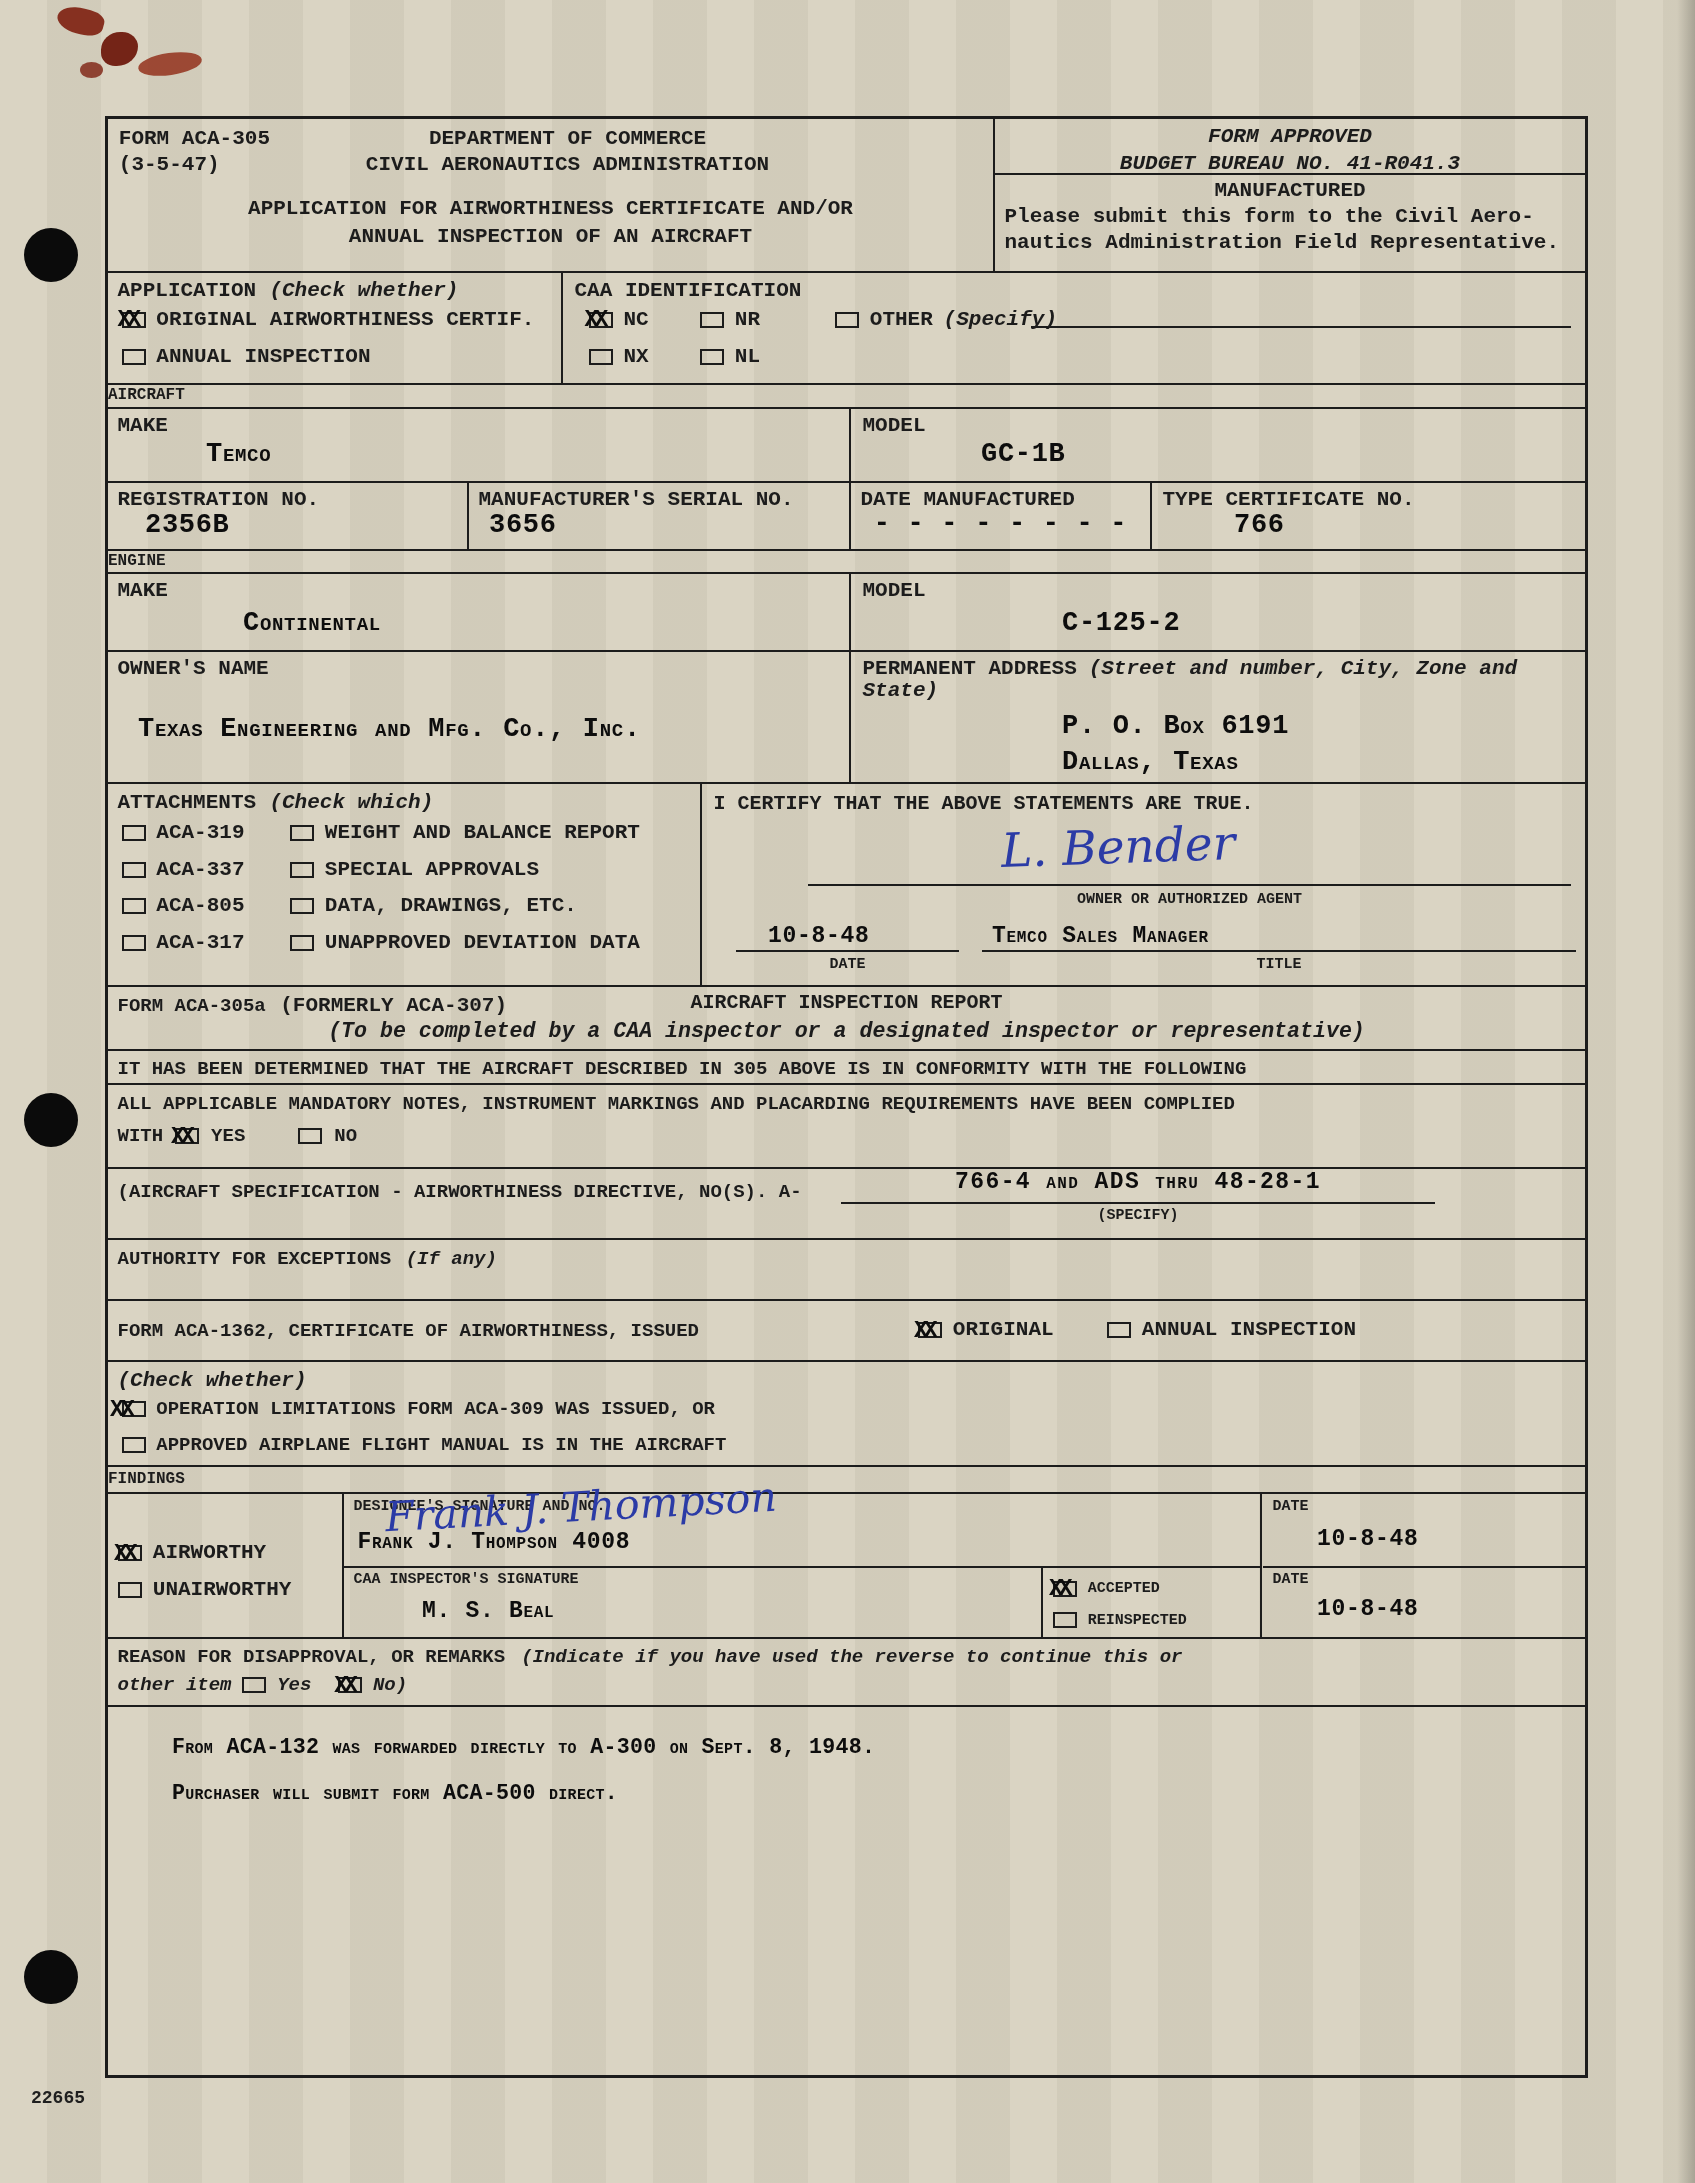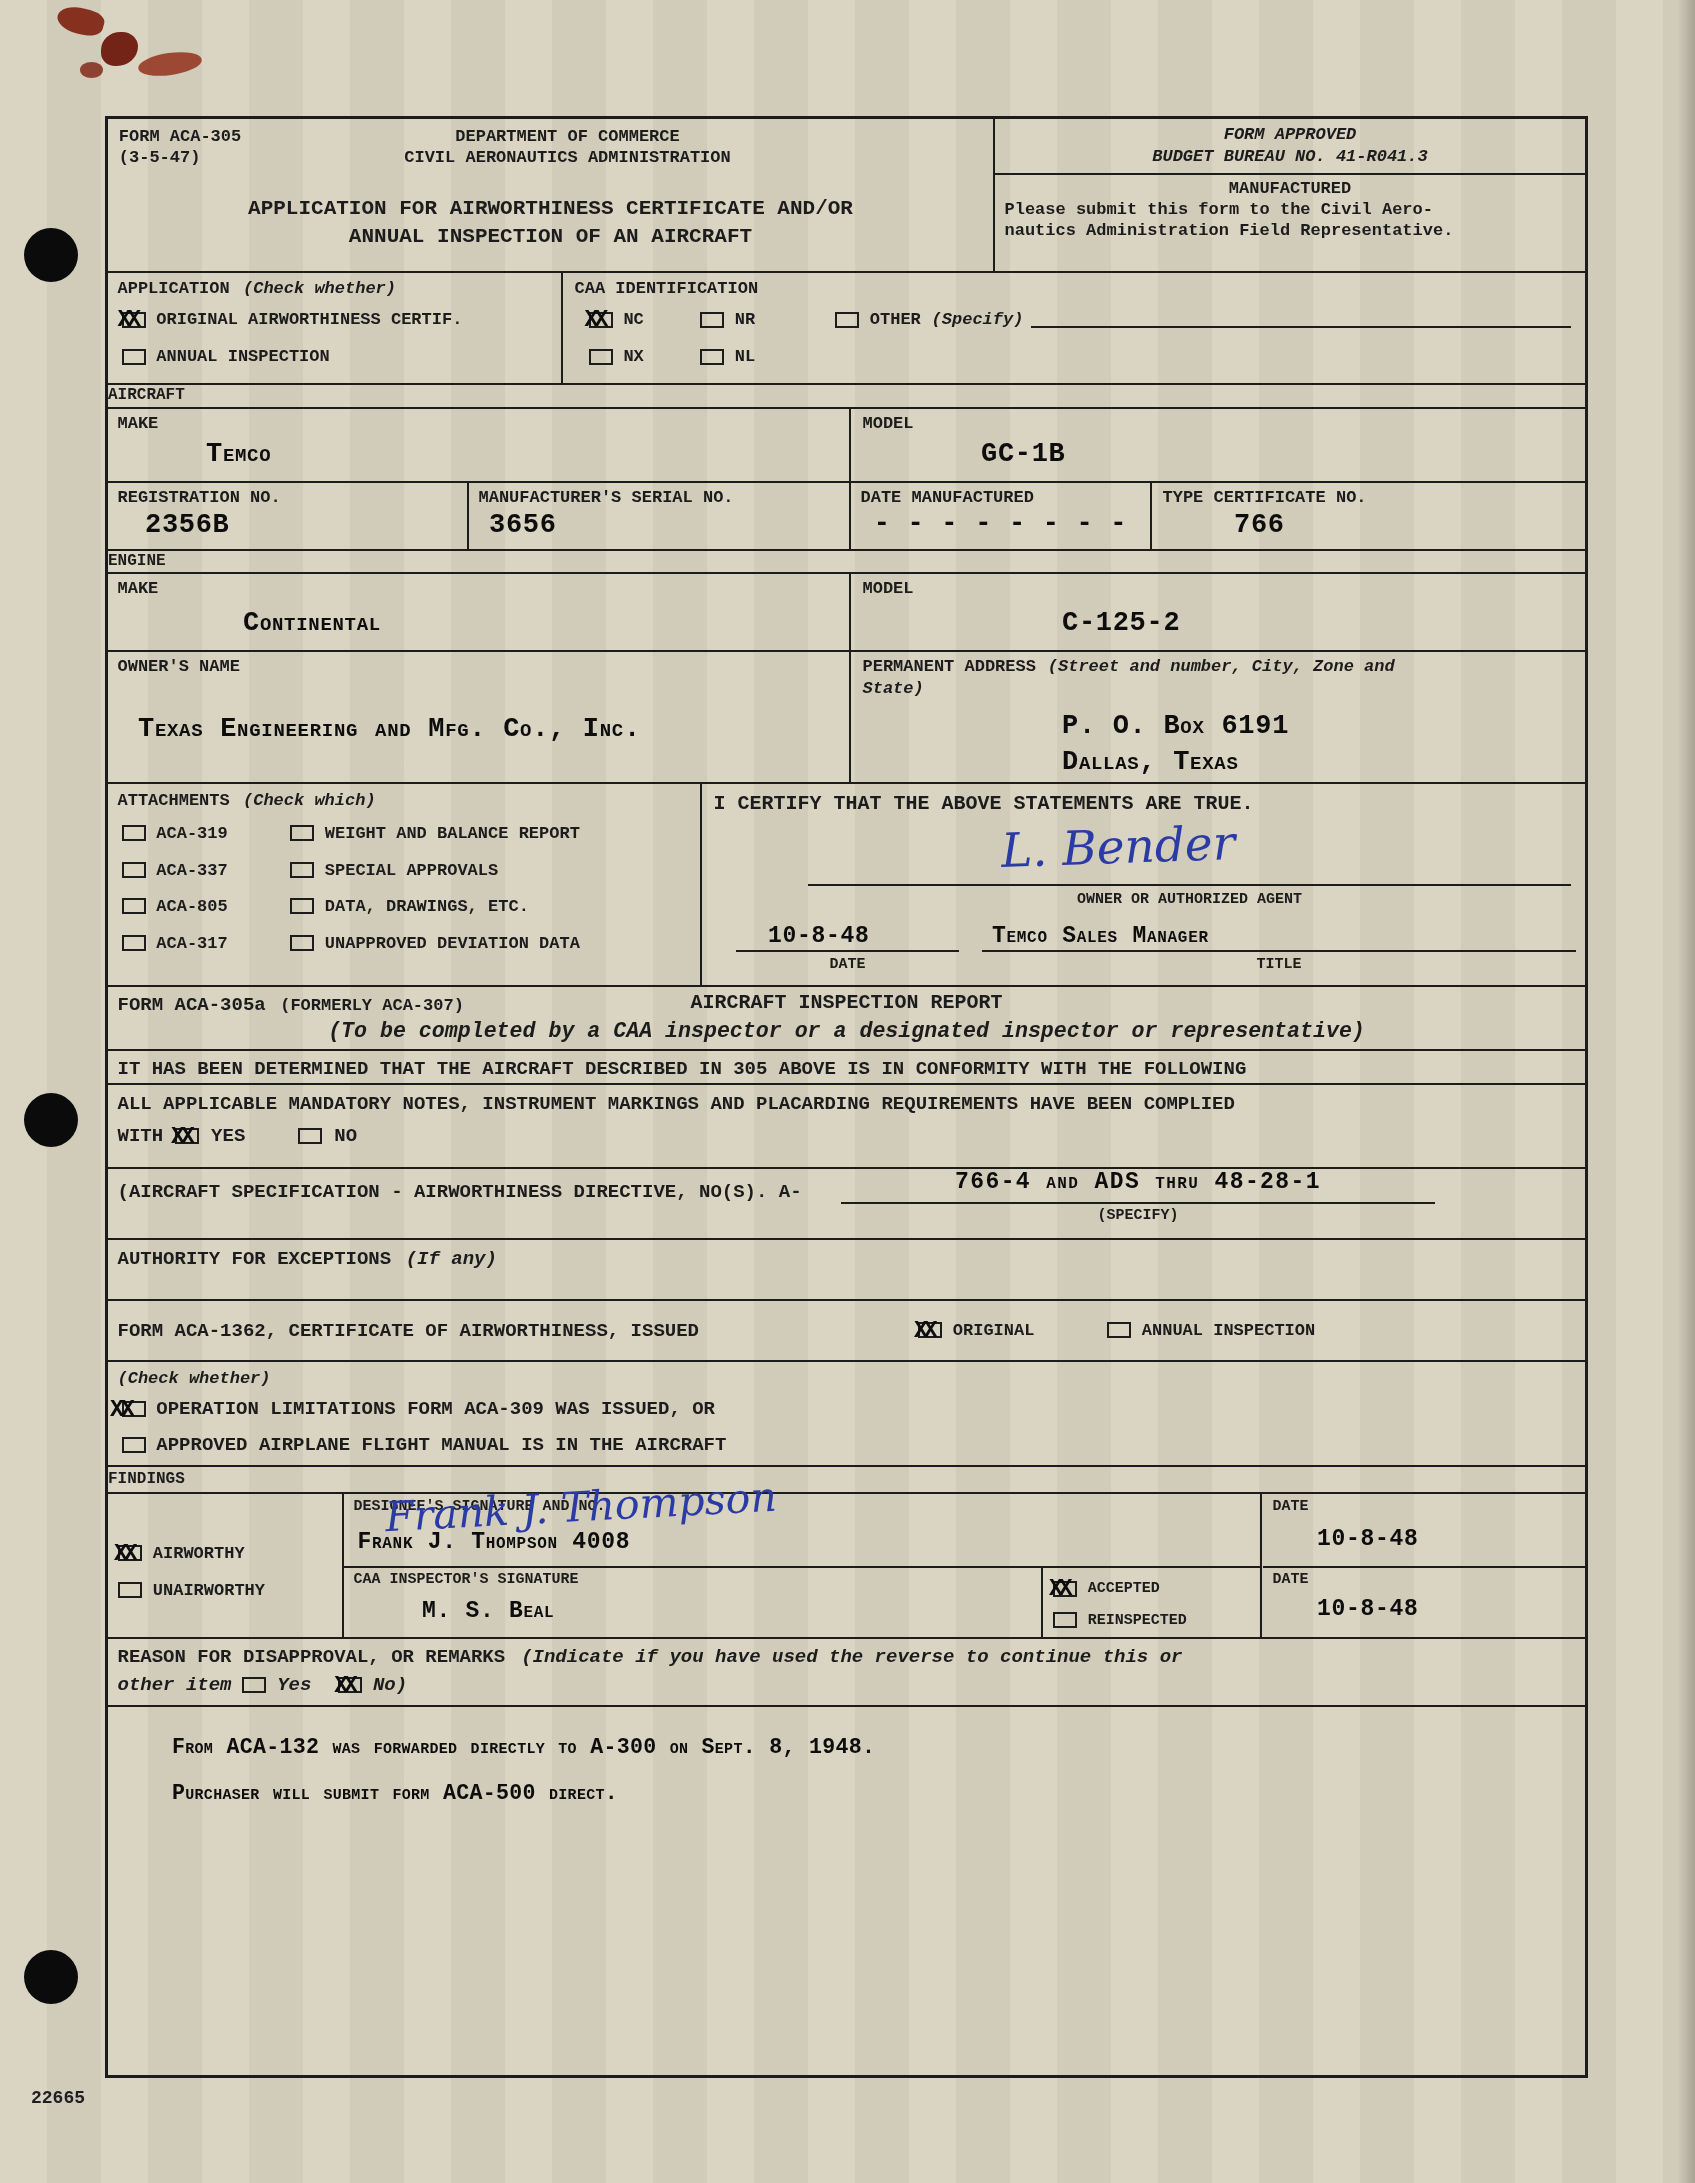--- a/index.html
+++ b/index.html
@@ -20,21 +20,21 @@
   body::before{
     content:"";position:absolute;inset:0;pointer-events:none;
     background:repeating-linear-gradient(90deg, rgba(255,255,255,0.05) 0 47px, rgba(0,0,0,0.03) 47px 101px);
   }
   .edge-shadow{position:absolute;right:0;top:0;bottom:0;width:17.6px;
     background:linear-gradient(90deg, rgba(0,0,0,0), rgba(0,0,0,0.20));}
   .form{position:absolute;left:105px;top:116px;width:1483px;height:1962px;border:3.4px solid var(--ink);}
   .row{position:relative;border-bottom:2px solid var(--ink);}
   .cell{position:absolute;top:0;bottom:0;border-right:2px solid var(--ink);}
   .abs{position:absolute;}
-  .lbl{font-weight:700;font-size:17px;line-height:1.25;}
+  .lbl{font-weight:700;font-size:21px;line-height:1.25;}
   .cap{font-weight:700;font-size:15px;}
   .big{font-weight:700;font-size:19px;line-height:1.3;}
   .title{font-weight:700;font-size:21px;line-height:28px;}
   .bar{text-align:left;font-weight:700;font-size:16px;}
   .it{font-style:italic;}
   .center{text-align:center;}
   .val{font-weight:700;font-size:27px;color:var(--typed);font-variant:small-caps;letter-spacing:0.7px;}
   .val-m{font-weight:700;font-size:23px;color:var(--typed);font-variant:small-caps;letter-spacing:0.7px;}
   .val-s{font-weight:700;font-size:21.6px;color:var(--typed);font-variant:small-caps;letter-spacing:0.3px;}
   .cb{display:inline-block;width:24px;height:15.5px;border:2px solid var(--ink);position:relative;flex:none;background:transparent;}

